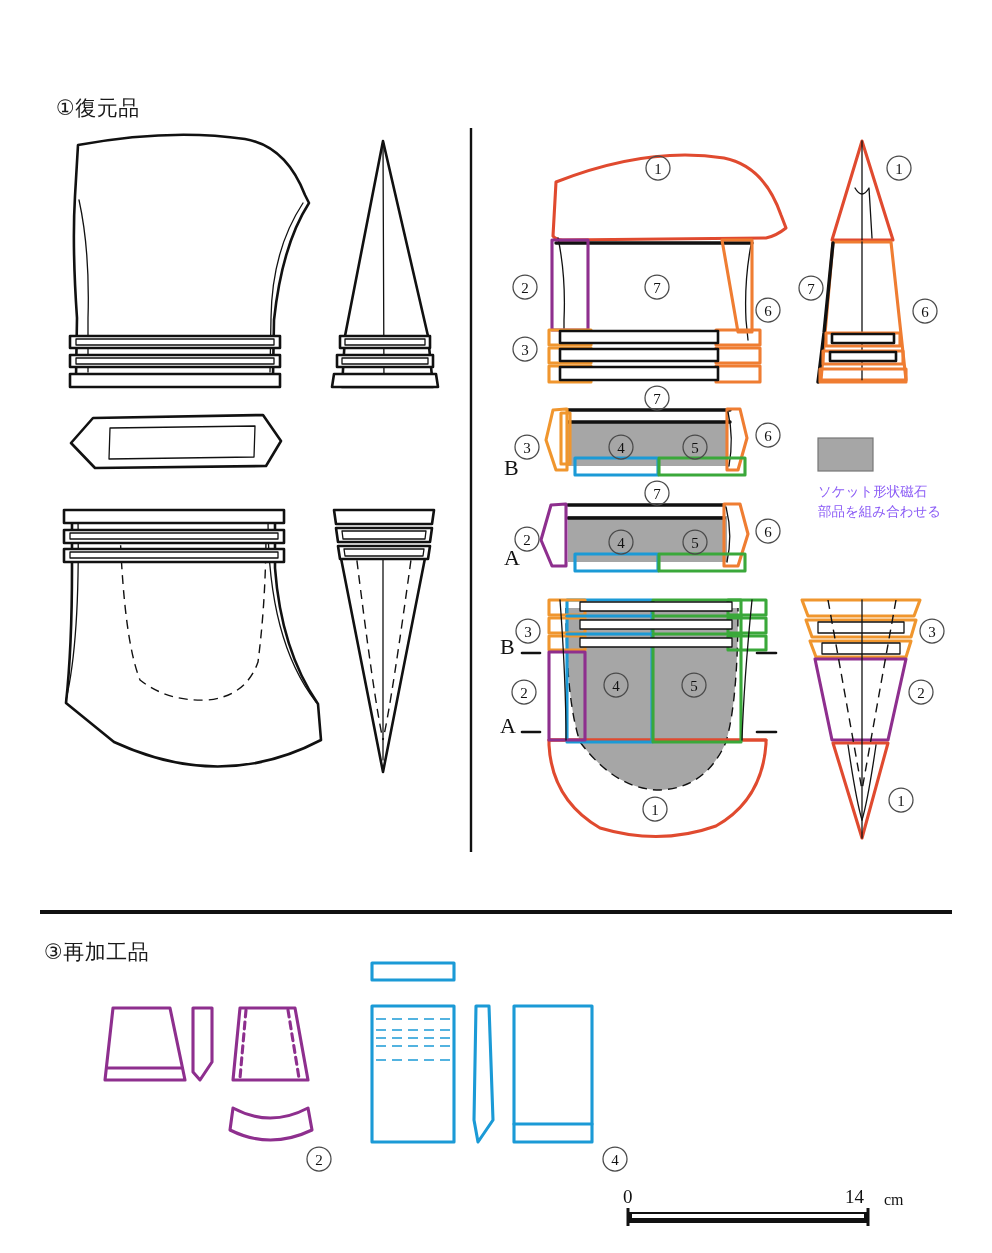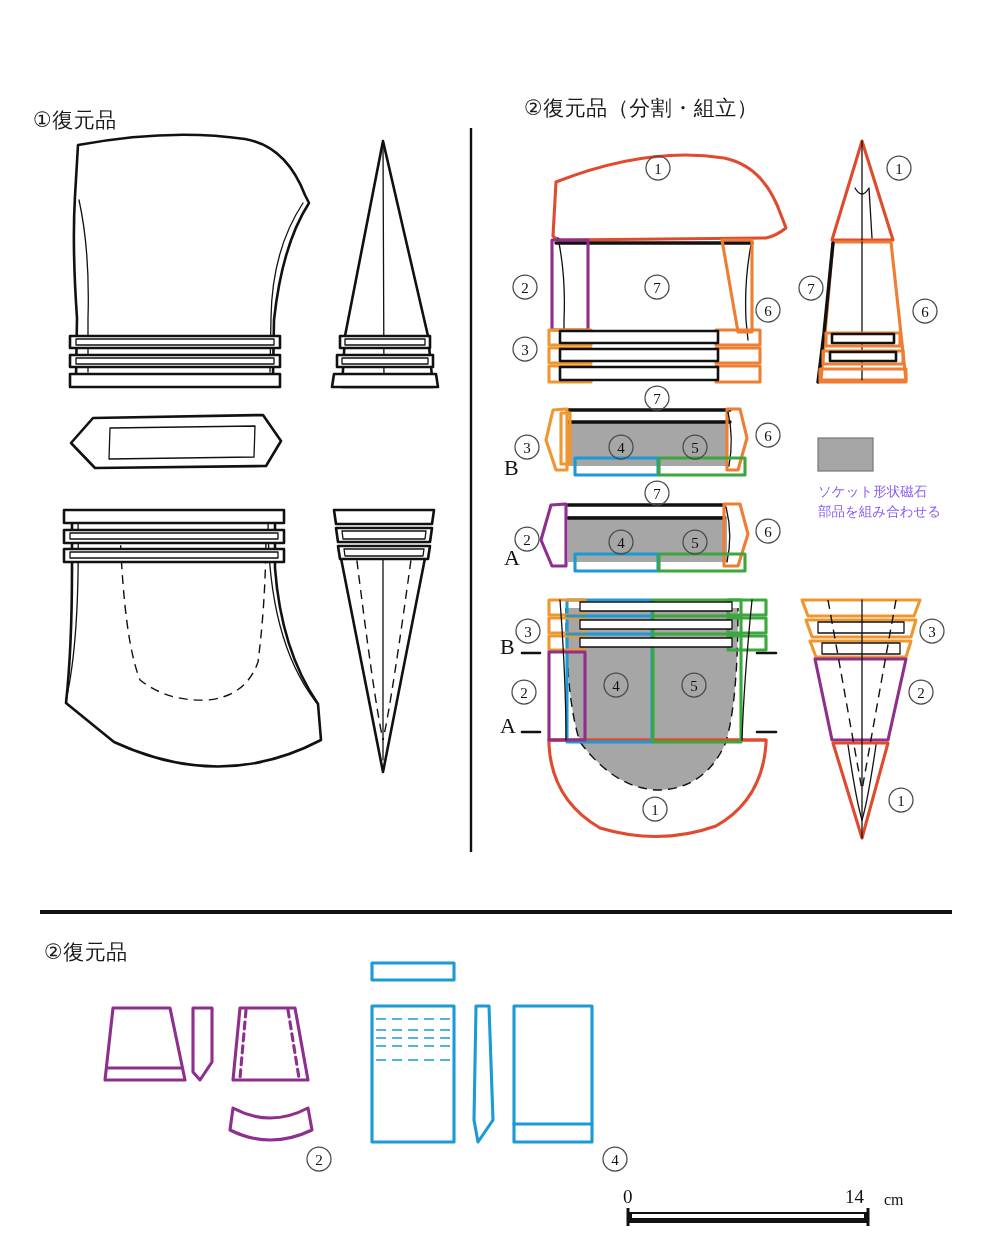--- a/index.html
+++ b/index.html
@@ -7,21 +7,21 @@
     width:992px;height:1253px;position:relative;overflow:hidden;
     font-family:"Liberation Sans","DejaVu Sans",sans-serif;
     color:#111;
   }
   .sheet{position:absolute;left:0;top:0;width:992px;height:1253px;}
   svg.layer{position:absolute;left:0;top:0;width:992px;height:1253px;}
   .ttl{
     position:absolute;font-size:21px;letter-spacing:.5px;color:#1a1a1a;
     font-family:"DejaVu Sans","Liberation Sans",sans-serif;white-space:nowrap;
   }
-  #t-sec1{left:33px;top:94px;margin-top:12px;}
+  #t-sec1{left:56px;top:94px;}
   #t-sec2{left:524px;top:94px;}
   #t-sec3{left:44px;top:938px;}
   .legend-txt{
     position:absolute;left:818px;top:482px;font-size:13.5px;line-height:1.45;
     color:#8b5cf6;font-family:"DejaVu Sans","Liberation Sans",sans-serif;
     white-space:pre-line;
   }
   .ab{
     position:absolute;font-size:22px;color:#111;
     font-family:"Liberation Serif","DejaVu Serif",serif;
@@ -37,22 +37,21 @@
   #sc-0{left:623px;top:1186px;}
   #sc-10{left:845px;top:1186px;}
   #sc-cm{left:884px;top:1191px;font-size:16px;}
 </style>
 </head>
 <body>
 
 <div class="sheet">
 
   <div class="ttl" id="t-sec1">①復元品</div>
-  <div class="ttl" id="t-sec2">②復元品（分割・組立）</div>
-  <div class="ttl" id="t-sec3">②復元品</div>
+  <div class="ttl" id="t-sec3">③再加工品</div>
 
   <div class="legend-txt">ソケット形状磁石
 部品を組み合わせる</div>
 
   <div class="ab" id="ab-B1">B</div>
   <div class="ab" id="ab-A1">A</div>
   <div class="ab" id="ab-B2">B</div>
   <div class="ab" id="ab-A2">A</div>
 
   <div class="sc-num" id="sc-0">0</div>

